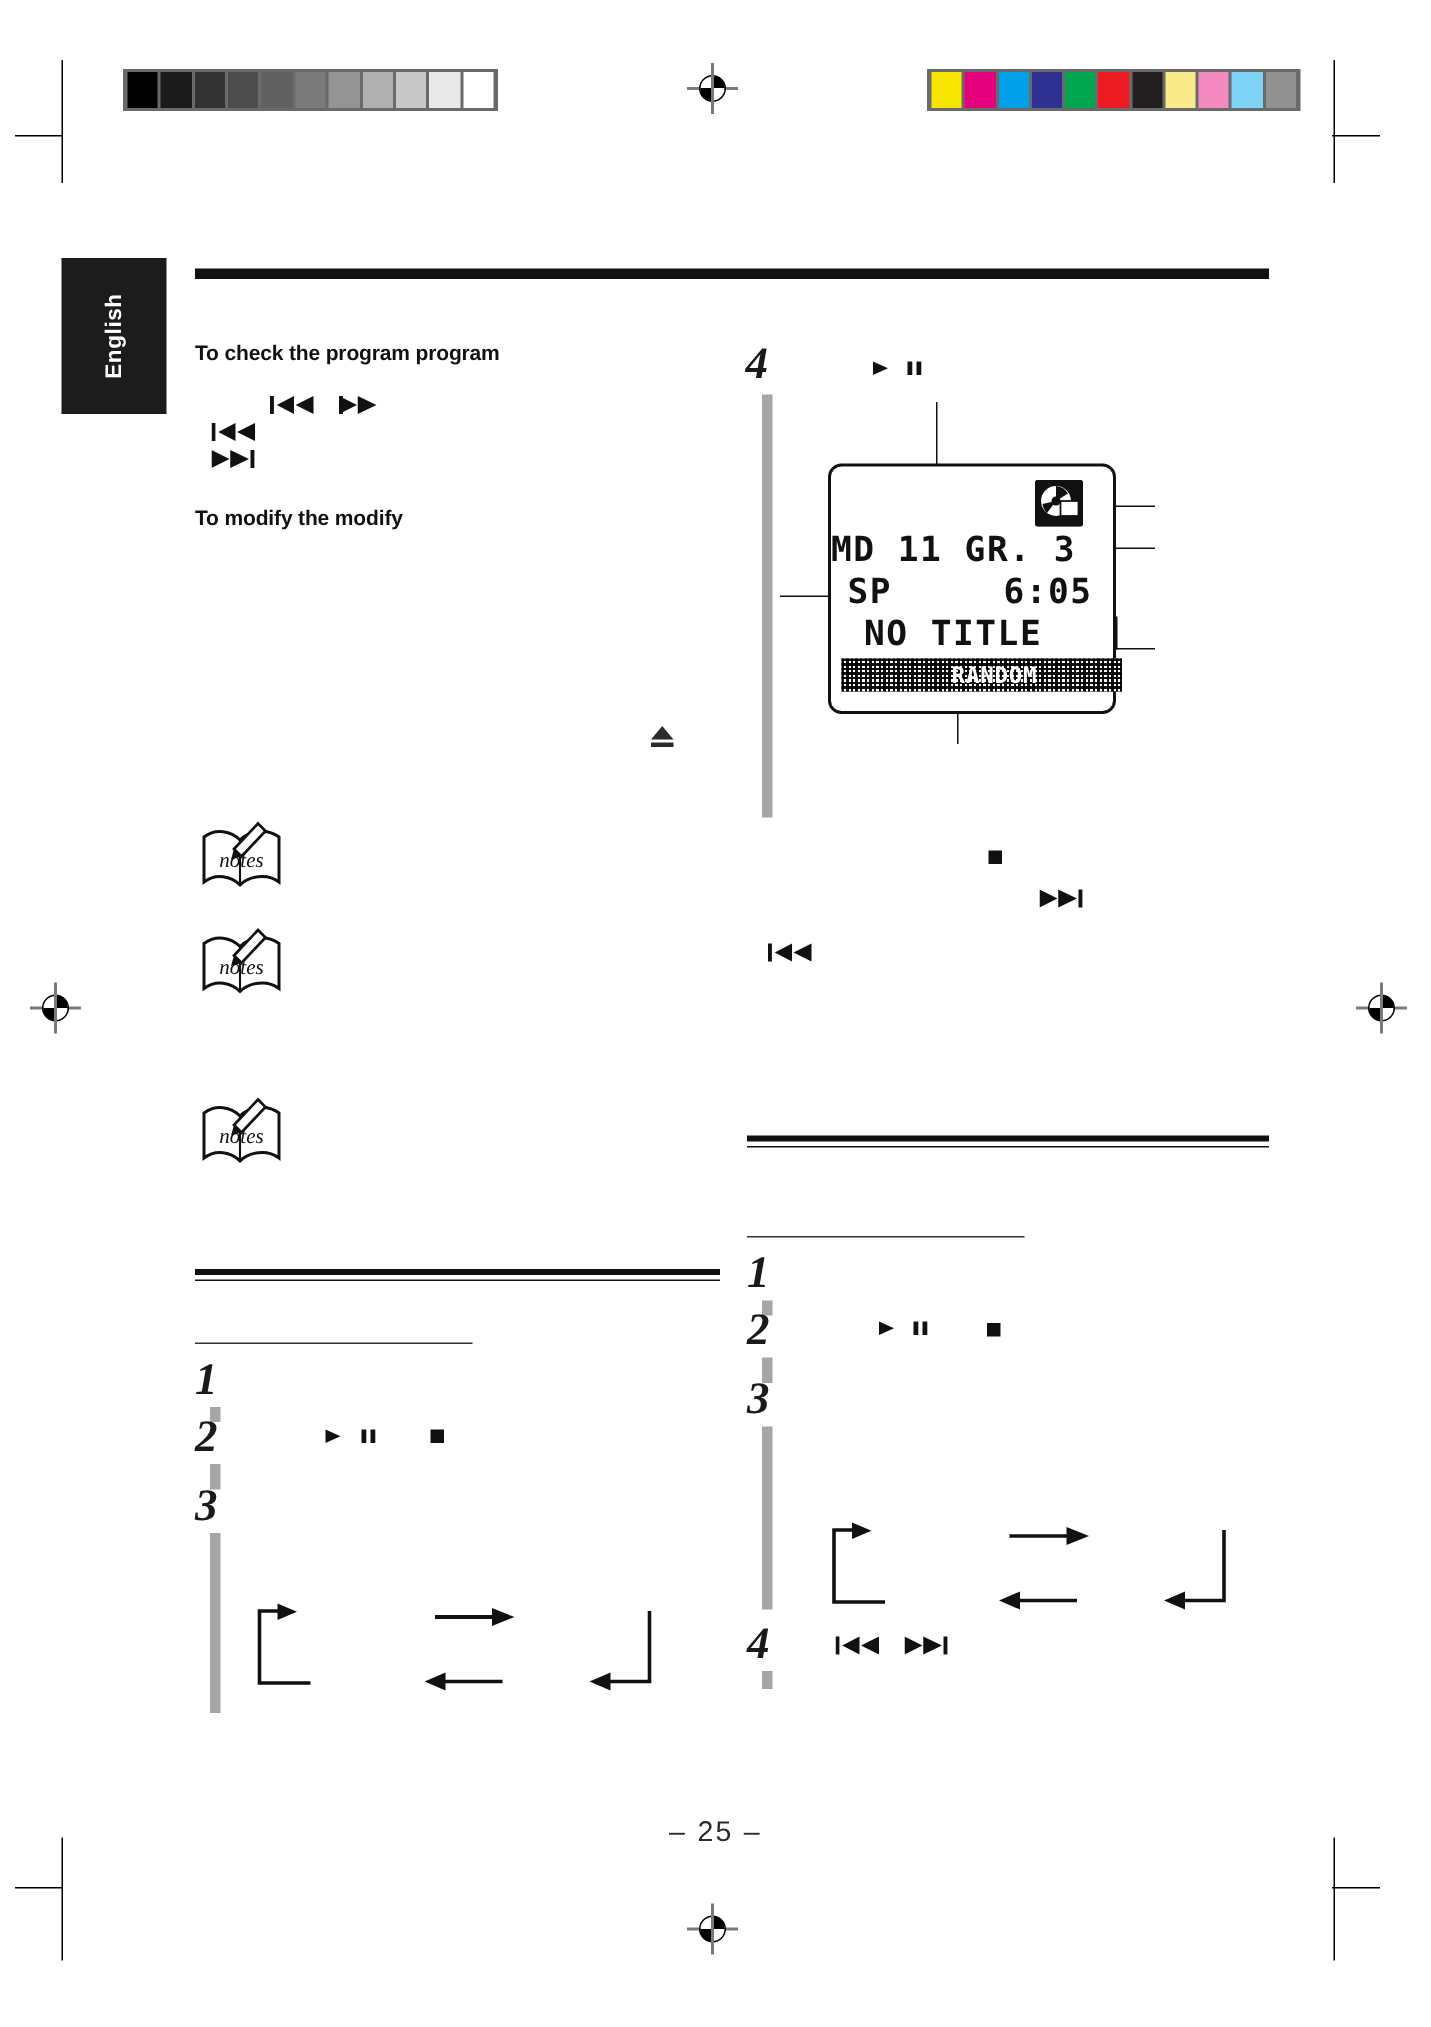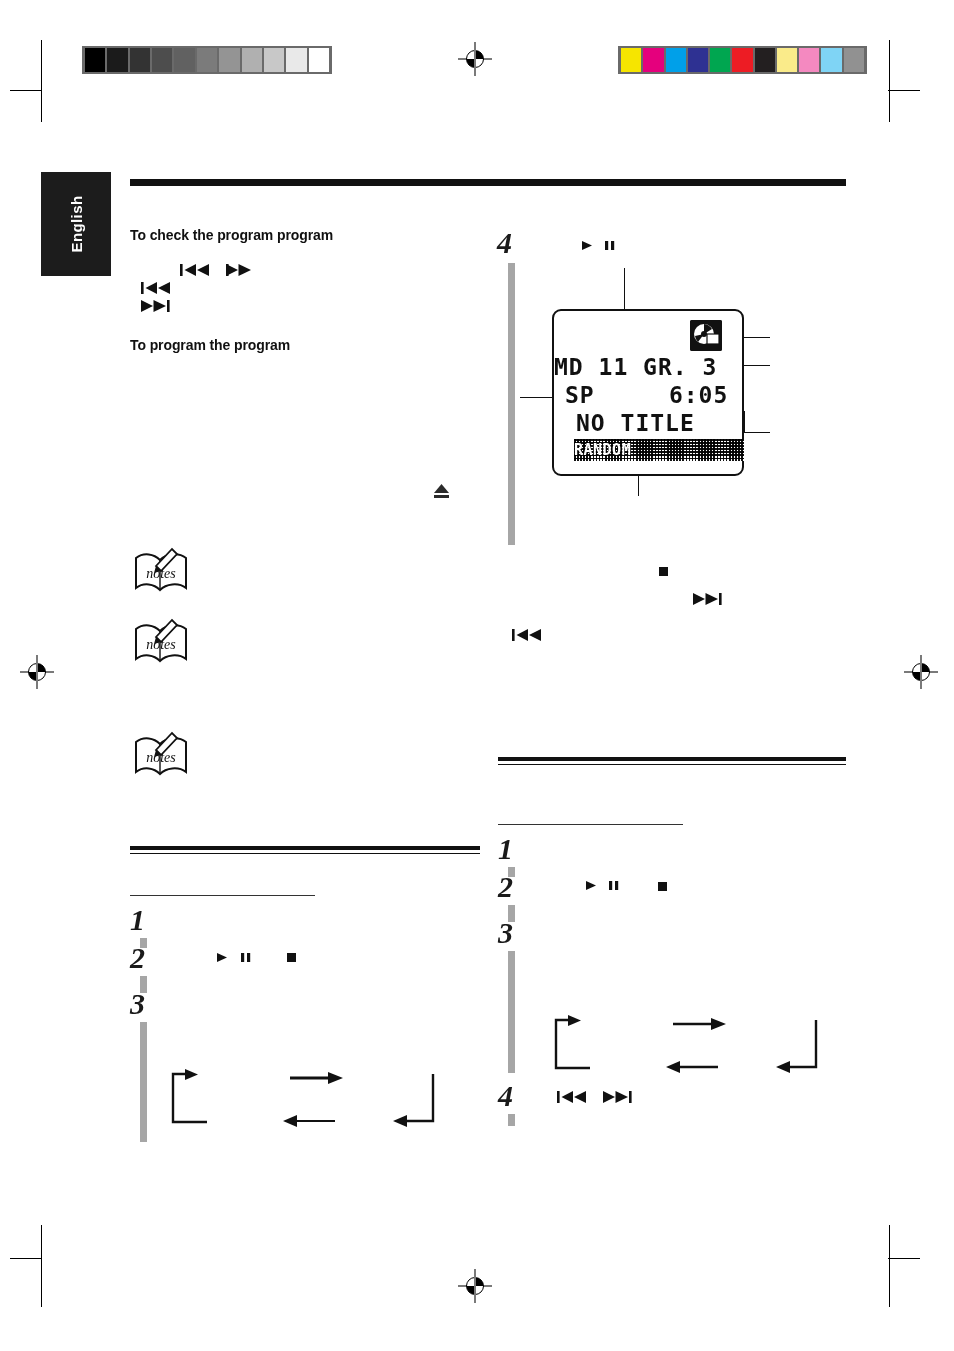--- a/index.html
+++ b/index.html
@@ -158,29 +158,30 @@
       repeating-linear-gradient(to bottom, rgba(255,255,255,0.85) 0 1px, rgba(255,255,255,0) 1px 3px);
     background-clip: text;
     -webkit-background-clip: text;
   }
   .lcd-row1 { left: 0; top: 45px; }
   .lcd-row2 { left: 11px; top: 73px; }
   .lcd-row3 { left: 22px; top: 101px; }
 
   .lcd-indicator {
     position: absolute;
-    left: 20px; top: 128px;
+    left: 7px; top: 128px;
     width: 170px; height: 22px;
     background:
       repeating-linear-gradient(to right, #111 0 1.6px, #fff 1.6px 3.1px),
       repeating-linear-gradient(to bottom, #111 0 1.6px, #fff 1.6px 3.1px);
     background-blend-mode: multiply;
     display: flex;
     align-items: center;
-    justify-content: flex-start;
+    justify-content: center;
+    padding-left: 17px;
   }
   .lcd-indicator span {
     font-family: "DejaVu Sans Mono", monospace;
     font-weight: bold;
     font-size: 15px;
     letter-spacing: 0.5px;
     color: #ffffff;
     mix-blend-mode: normal;
     background: transparent;
   }
@@ -297,21 +298,21 @@
       </svg>
   </div>
   <div class="ticon" style="left:141px; top:299px;">
     <svg width="30" height="14" viewBox="0 0 30 14">
         <polygon points="0,1 0,13 12,7" fill="#111"></polygon>
         <polygon points="12.5,1 12.5,13 25,7" fill="#111"></polygon>
         <rect x="26" y="1" width="2.6" height="12" fill="#111"></rect>
       </svg>
   </div>
 
-  <div class="sub-head" style="left:130px; top:337px;">To program the program</div>
+  <div class="sub-head" style="left:130px; top:337px;">To modify the modify</div>
 
   <div class="ticon" style="left:433px; top:484px;">
     <svg width="17" height="15" viewBox="0 0 17 15">
         <polygon points="8.5,0 16,9 1,9" fill="#2b2b2b"></polygon>
         <rect x="1" y="11" width="15" height="3" fill="#2b2b2b"></rect>
       </svg>
   </div>
 
   <div class="notes-icon" style="left:132px; top:546px;">
     <svg width="58" height="50" viewBox="0 0 58 50">
@@ -496,14 +497,15 @@
   </div>
   <div class="ticon" style="left:603px; top:1090px;">
     <svg width="30" height="14" viewBox="0 0 30 14">
         <polygon points="0,1 0,13 12,7" fill="#111"></polygon>
         <polygon points="12.5,1 12.5,13 25,7" fill="#111"></polygon>
         <rect x="26" y="1" width="2.6" height="12" fill="#111"></rect>
       </svg>
   </div>
   <div class="spine" style="left:508px; top:1114px; height:12px;"></div>
 
+  <div class="page-num">– 25 –</div>
 
 </div>
 
 </body></html>

